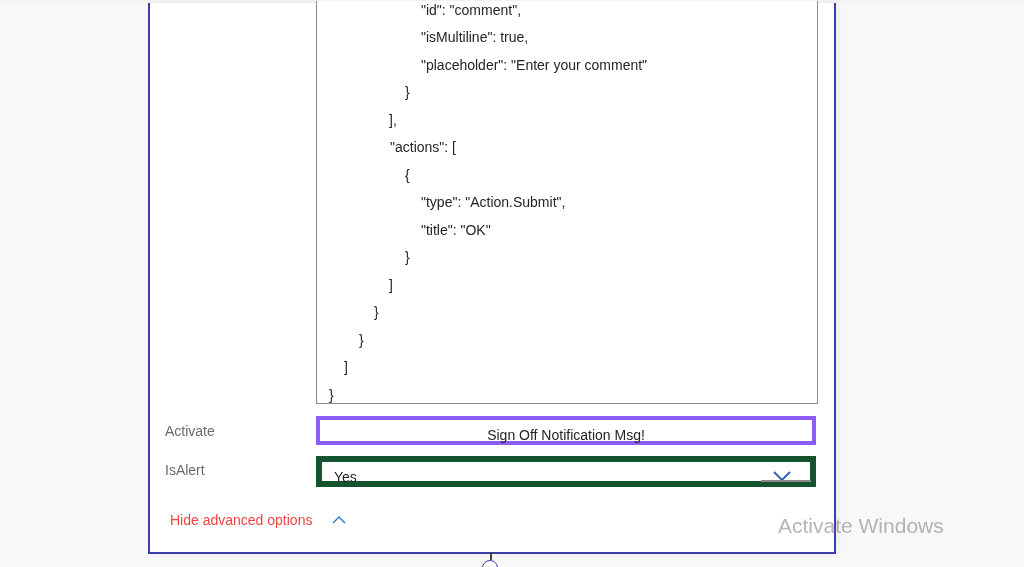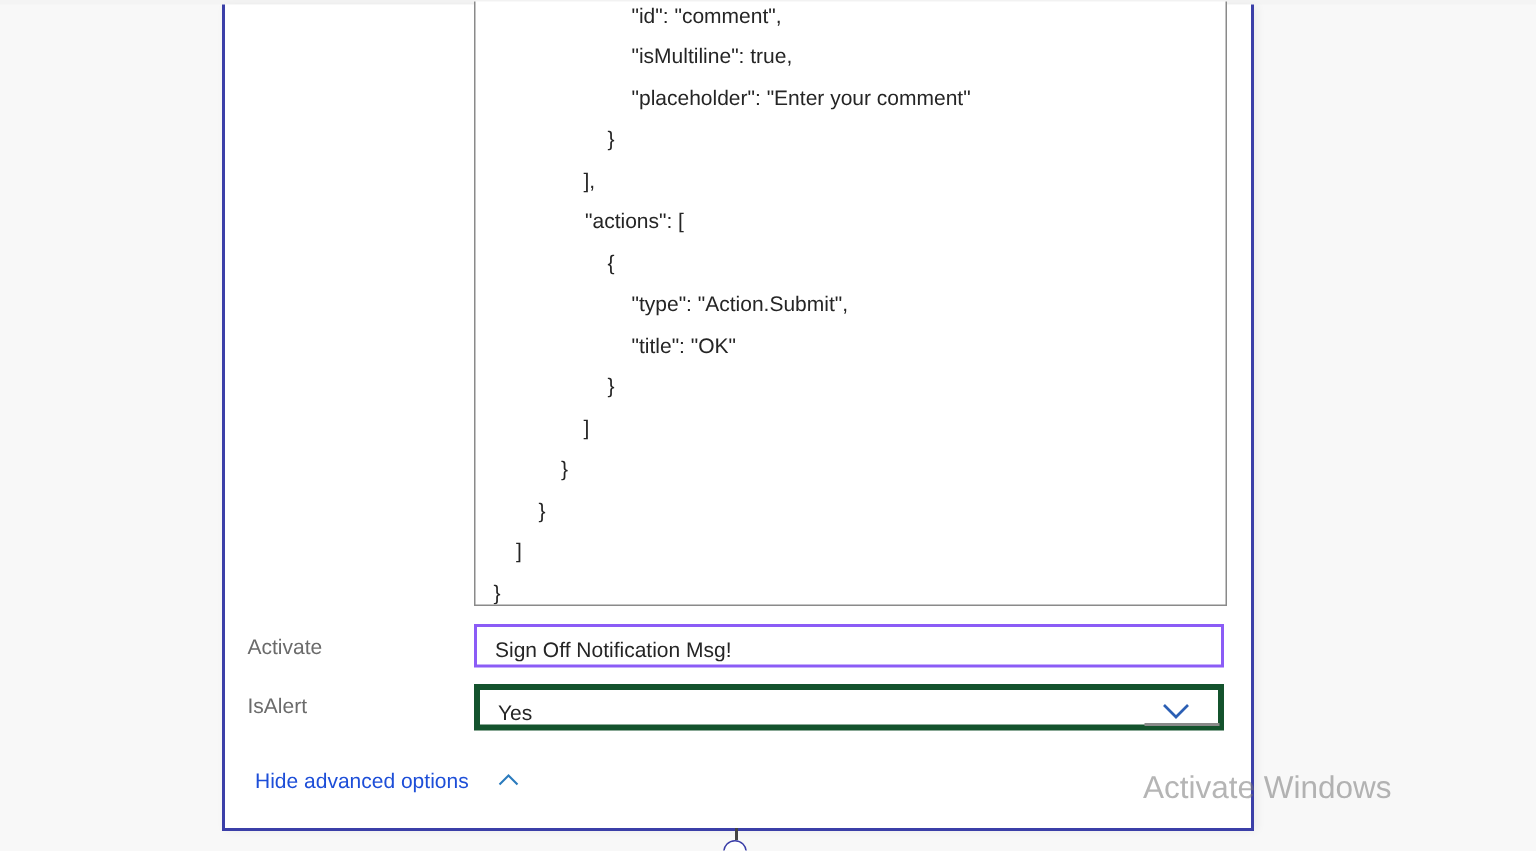--- a/index.html
+++ b/index.html
@@ -57,33 +57,34 @@
       position: absolute;
       left: 15px;
       font-size: 14px;
       color: #6b6b6b;
     }
     .text-input {
       position: absolute;
       left: 166px;
       width: 500px;
       height: 29px;
-      border: 2px solid #8b5cf6;
+      border: 4px solid #8b5cf6;
       background: #fff;
       box-sizing: border-box;
       font-size: 14px;
       color: #252525;
       padding: 7px 12px;
+      text-align: center;
     }
     .select-input {
       position: absolute;
       left: 166px;
       width: 500px;
       height: 31px;
-      border: 4px solid #14532d;
+      border: 6px solid #14532d;
       background: #fff;
       box-sizing: border-box;
       font-size: 14px;
       color: #252525;
       padding: 7px 12px;
     }
     .select-input .chev {
       position: absolute;
       right: 18px;
       top: 6px;
@@ -96,21 +97,21 @@
       bottom: -1px;
       width: 50px;
       height: 2px;
       background: #8a8a8a;
     }
     .adv-link {
       position: absolute;
       left: 20px;
       top: 509px;
       font-size: 14px;
-      color: #1d4ed8;
+      color: #ef4444;
       display: flex;
       align-items: center;
       gap: 20px;
       cursor: pointer;
     }
     .connector {
       position: absolute;
       left: 490px;
       top: 552px;
       width: 2px;
@@ -123,21 +124,21 @@
       top: 560px;
       width: 16px;
       height: 16px;
       border: 1.5px solid #3b3fa8;
       border-radius: 50%;
       box-sizing: border-box;
       background: #fff;
     }
     .watermark {
       position: absolute;
-      left: 762px;
+      left: 778px;
       top: 513px;
       color: rgba(120,120,120,0.55);
       pointer-events: none;
     }
     .watermark .wm-title {
       font-size: 21px;
       line-height: 26px;
     }
     .watermark .wm-sub {
       font-size: 14px;

